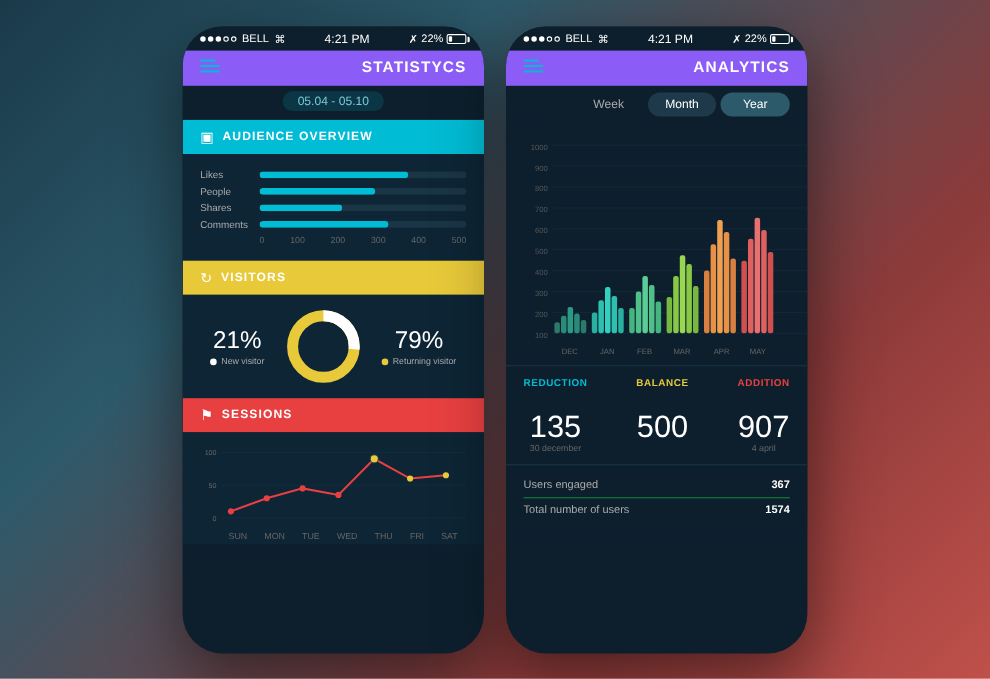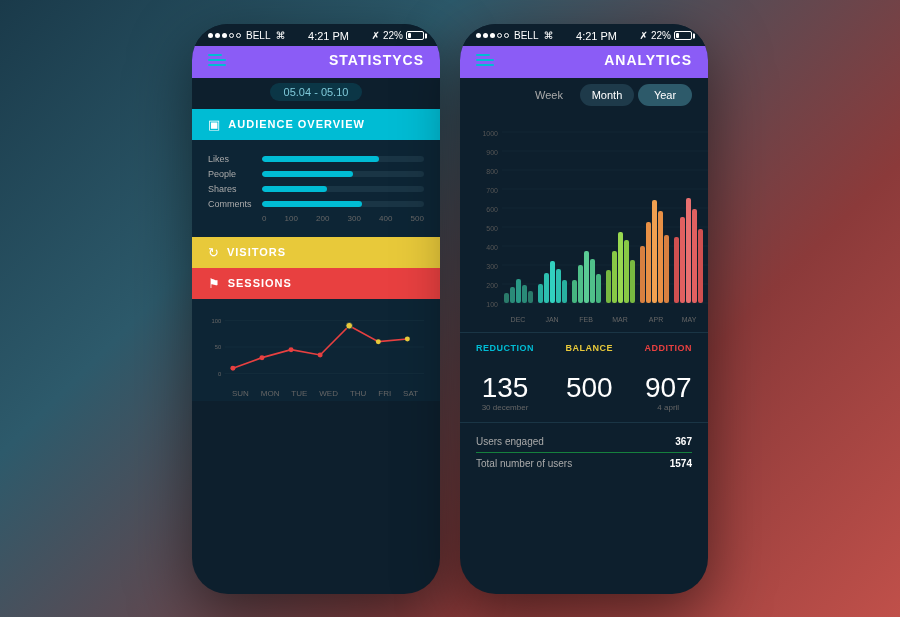--- a/index.html
+++ b/index.html
@@ -12,21 +12,21 @@
       justify-content: center;
       font-family: -apple-system, BlinkMacSystemFont, 'Helvetica Neue', Arial, sans-serif;
       overflow: hidden;
     }
     .phones-container {
       display: flex;
       gap: 20px;
       align-items: center;
     }
     .phone {
-      width: 248px;
+      width: 274px;
       height: 570px;
       background: #0d1f2d;
       border-radius: 36px;
       overflow: hidden;
       box-shadow: 0 20px 60px rgba(0,0,0,0.5);
       display: flex;
       flex-direction: column;
     }
     
     .status-bar {
@@ -353,20 +353,43 @@
               <span>500</span>
             </div>
           </div>
         </div>
       </div>
 
       <div class="section-card">
         <div class="section-header yellow">
           <span class="section-icon">↻</span>
           <span class="section-title">VISITORS</span>
+        </div>
+        <div class="visitors-body">
+          <div class="visitor-stat">
+            <div class="visitor-pct">21%</div>
+            <div class="visitor-label">
+              <div class="visitor-dot" style="background:#fff;"></div>
+              <span>New visitor</span>
+            </div>
+          </div>
+          <div class="donut-container">
+            <svg class="donut-svg" viewBox="0 0 70 70">
+              <circle cx="35" cy="35" r="28" fill="none" stroke="#1a3545" stroke-width="10"></circle>
+              <circle cx="35" cy="35" r="28" fill="none" stroke="#e8c93a" stroke-width="10" stroke-dasharray="175.9 0" stroke-dashoffset="0" transform="rotate(-90 35 35)"></circle>
+              <circle cx="35" cy="35" r="28" fill="none" stroke="#fff" stroke-width="10" stroke-dasharray="46.4 175.9" stroke-dashoffset="0" transform="rotate(-90 35 35)"></circle>
+            </svg>
+          </div>
+          <div class="visitor-stat">
+            <div class="visitor-pct">79%</div>
+            <div class="visitor-label">
+              <div class="visitor-dot" style="background:#e8c93a;"></div>
+              <span>Returning visitor</span>
+            </div>
+          </div>
         </div>
       </div>
 
       <div class="section-card">
         <div class="section-header red">
           <span class="section-icon">⚑</span>
           <span class="section-title">SESSIONS</span>
         </div>
         <div class="sessions-body">
           <div class="sessions-chart">

